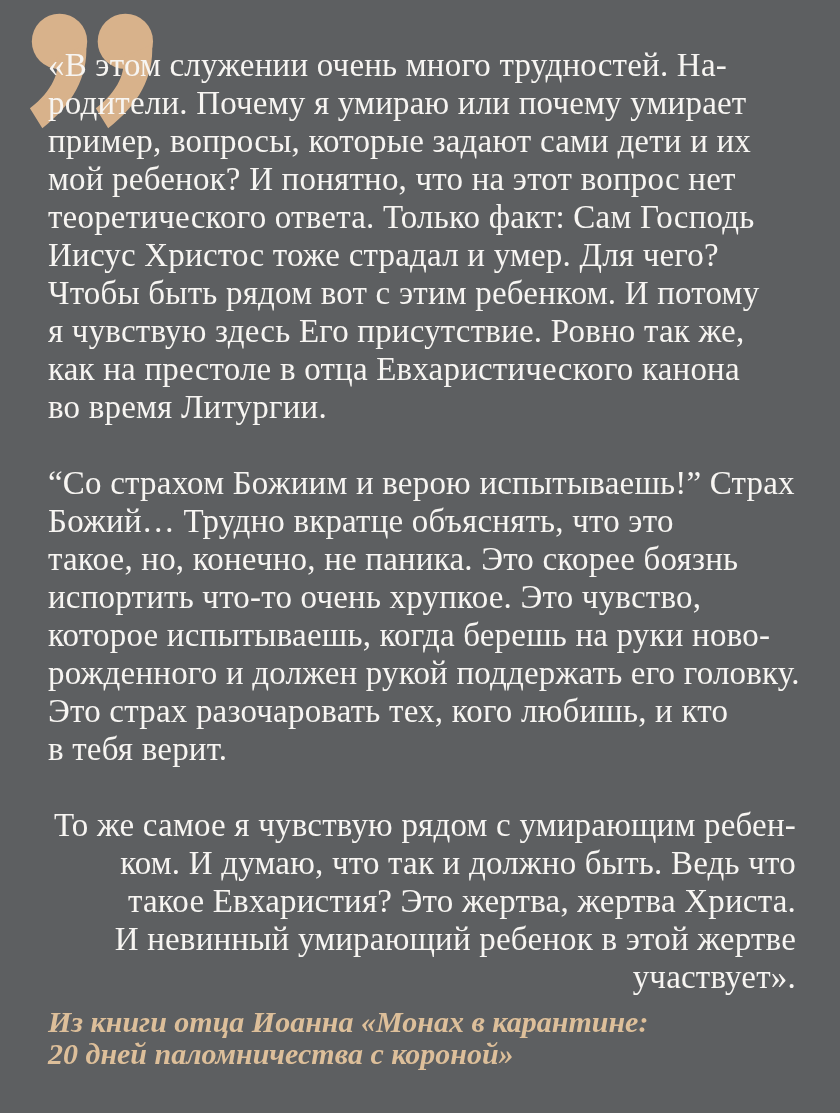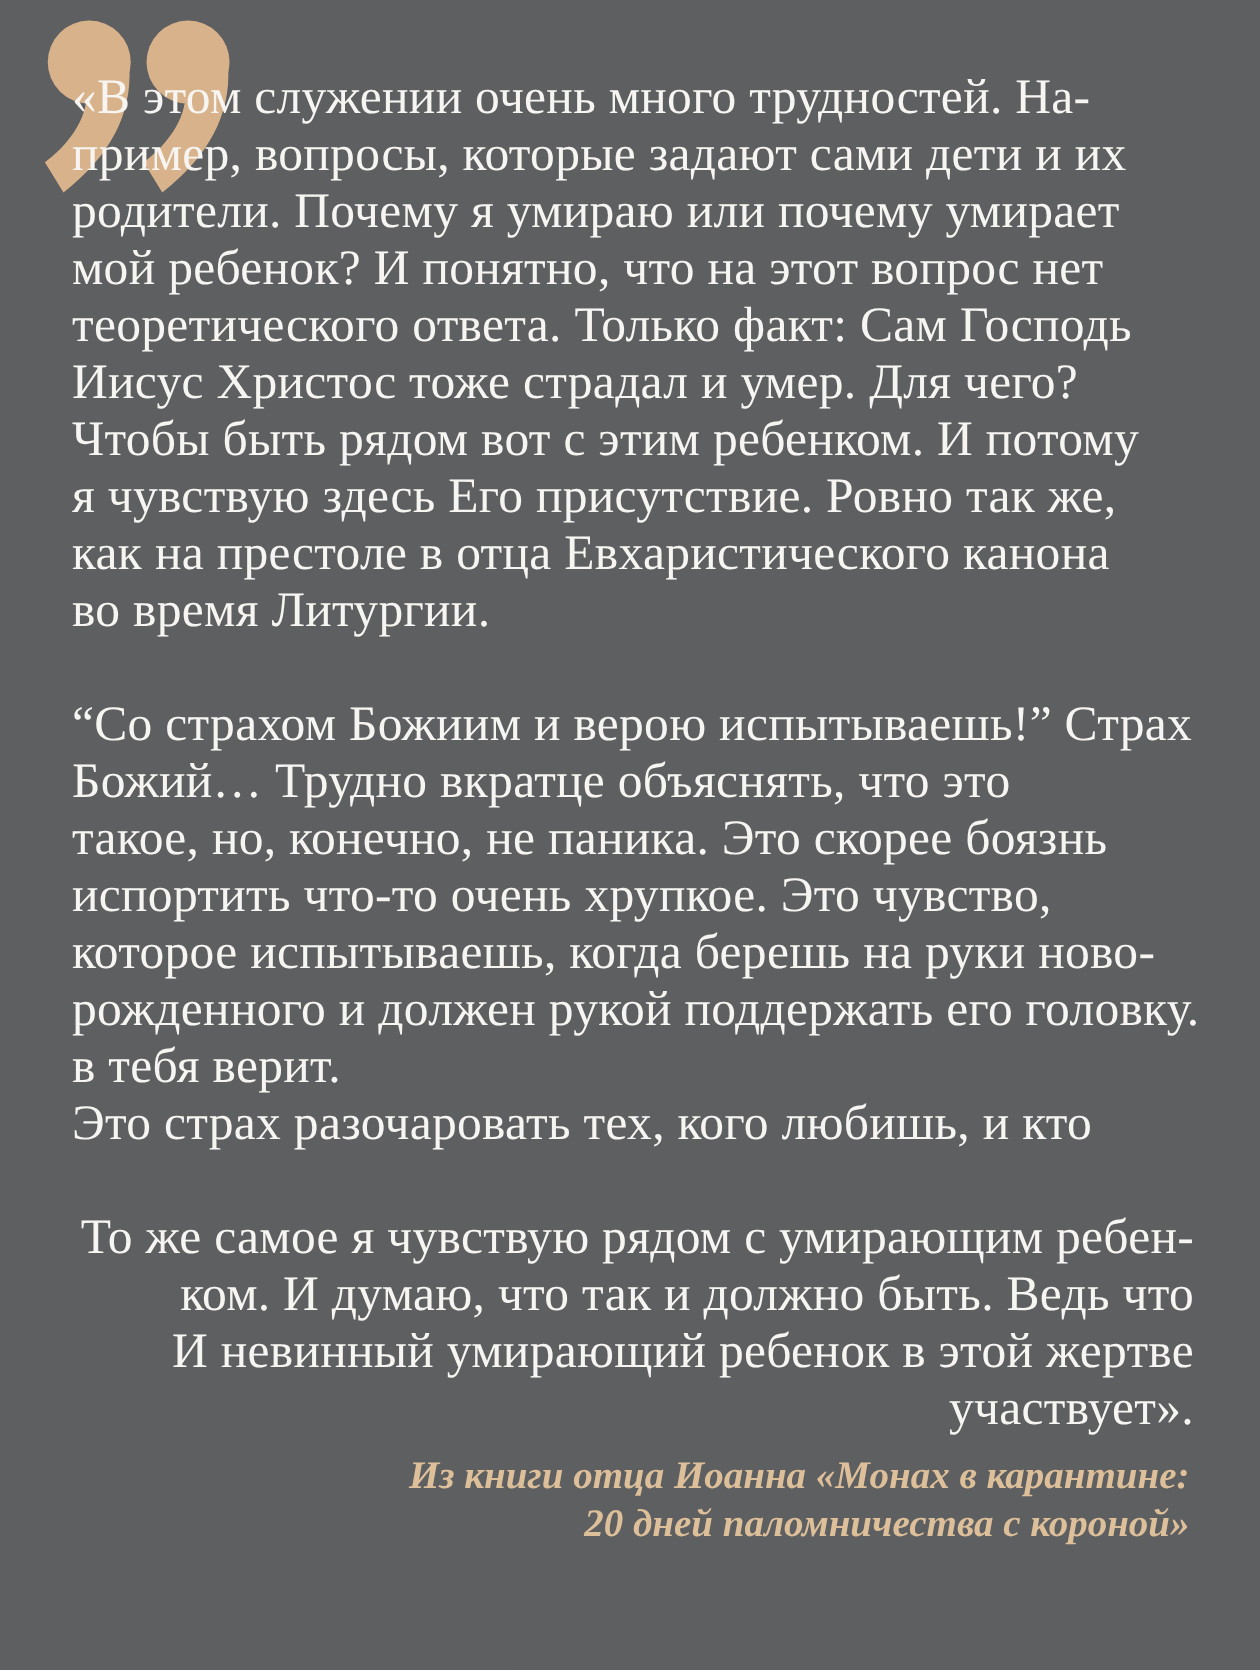--- a/index.html
+++ b/index.html
@@ -36,25 +36,25 @@
     letter-spacing:0.2px;
   }
   .paragraph{margin-bottom:38px;}
   .paragraph:last-child{margin-bottom:0;text-align:right;}
   .ln{white-space:nowrap;}
   .attribution{
     position:relative;
     z-index:2;
     margin-top:10px;
     padding:0 47px 0 48px;
-    text-align:right;
+    text-align:left;
     color:var(--attribution);
     font-style:italic;
     font-weight:700;
-    font-size:26px;
+    font-size:30px;
     line-height:32px;
   }
 </style>
 </head>
 <body>
 
 <div class="quote-mark">
   <svg viewBox="0 0 132 122" xmlns="http://www.w3.org/2000/svg" fill="currentColor">
     <g>
       <circle cx="33" cy="30" r="29"></circle>
@@ -63,43 +63,44 @@
     <g transform="translate(69,0)">
       <circle cx="33" cy="30" r="29"></circle>
       <path d="M61,33 C63,67 47,96 15,121 L2,100 C26,82 34,60 30,47 Z"></path>
     </g>
   </svg>
 </div>
 
 <div class="quote-body">
   <div class="paragraph">
     <div class="ln">«В этом служении очень много трудностей. На-</div>
+    <div class="ln">родители. Почему я умираю или почему умирает</div>
     <div class="ln">пример, вопросы, которые задают сами дети и их</div>
-    <div class="ln">родители. Почему я умираю или почему умирает</div>
     <div class="ln">мой ребенок? И понятно, что на этот вопрос нет</div>
     <div class="ln">теоретического ответа. Только факт: Сам Господь</div>
     <div class="ln">Иисус Христос тоже страдал и умер. Для чего?</div>
     <div class="ln">Чтобы быть рядом вот с этим ребенком. И потому</div>
     <div class="ln">я чувствую здесь Его присутствие. Ровно так же,</div>
     <div class="ln">как на престоле в отца Евхаристического канона</div>
     <div class="ln">во время Литургии.</div>
   </div>
   <div class="paragraph">
     <div class="ln">“Со страхом Божиим и верою испытываешь!” Страх</div>
     <div class="ln">Божий… Трудно вкратце объяснять, что это</div>
     <div class="ln">такое, но, конечно, не паника. Это скорее боязнь</div>
     <div class="ln">испортить что-то очень хрупкое. Это чувство,</div>
     <div class="ln">которое испытываешь, когда берешь на руки ново-</div>
     <div class="ln">рожденного и должен рукой поддержать его головку.</div>
+    <div class="ln">Это страх разочаровать тех, кого любишь, и кто</div>
     <div class="ln">в тебя верит.</div>
-    <div class="ln">Это страх разочаровать тех, кого любишь, и кто</div>
   </div>
   <div class="paragraph">
     <div class="ln">То же самое я чувствую рядом с умирающим ребен-</div>
     <div class="ln">ком. И думаю, что так и должно быть. Ведь что</div>
+    <div class="ln">такое Евхаристия? Это жертва, жертва Христа.</div>
     <div class="ln">И невинный умирающий ребенок в этой жертве</div>
     <div class="ln">участвует».</div>
   </div>
 </div>
 
 <div class="attribution">
   <div class="ln">Из книги отца Иоанна «Монах в карантине:</div>
   <div class="ln">20 дней паломничества с короной»</div>
 </div>
 

